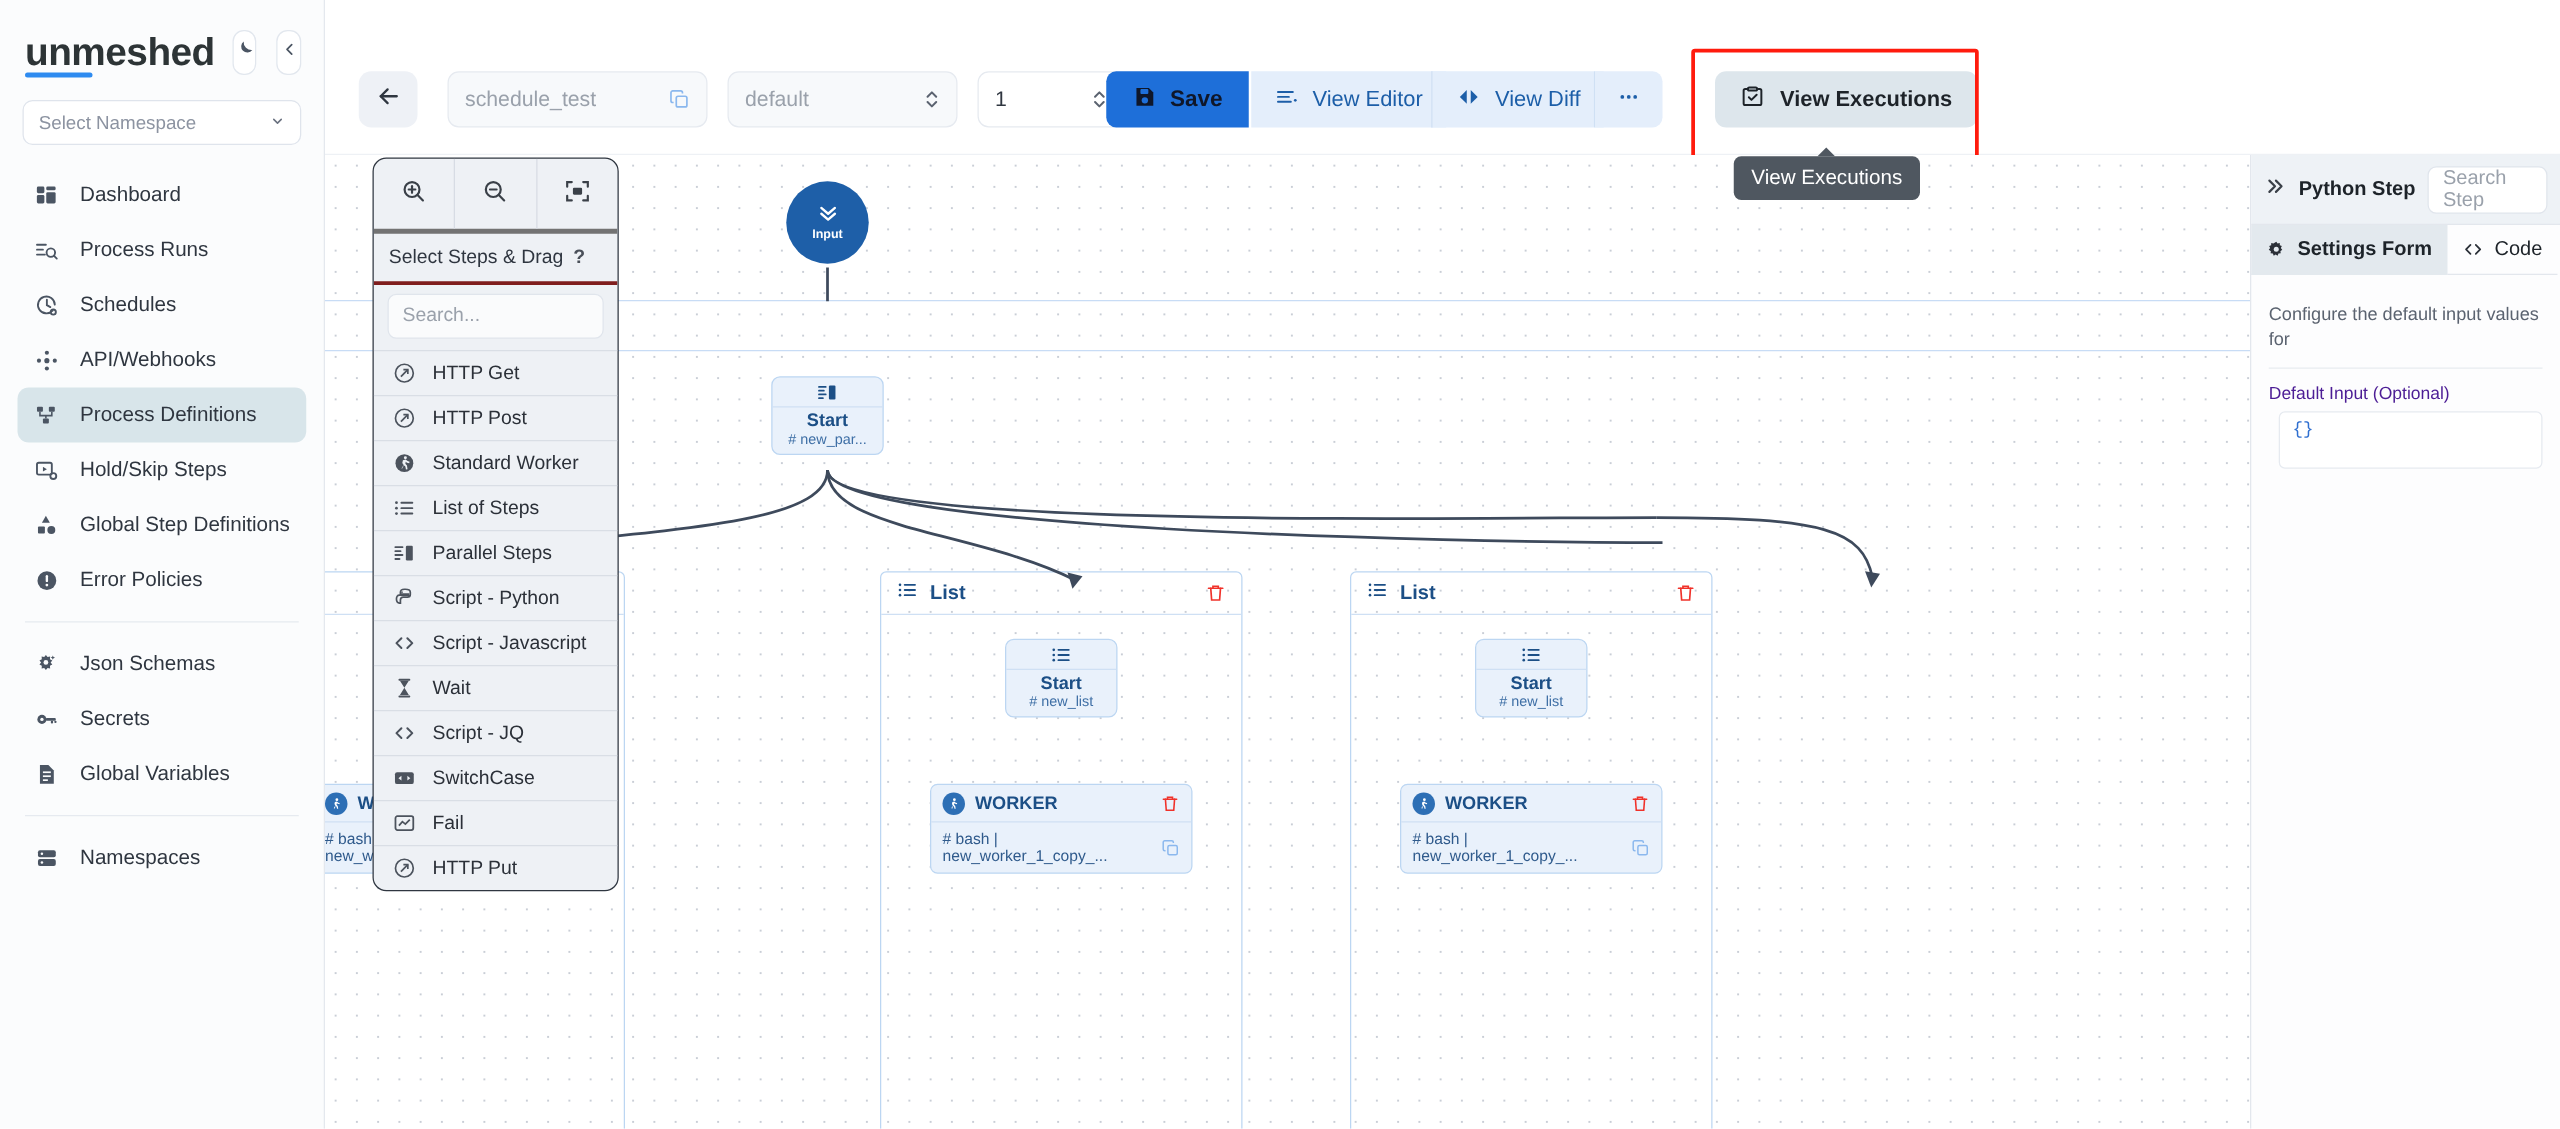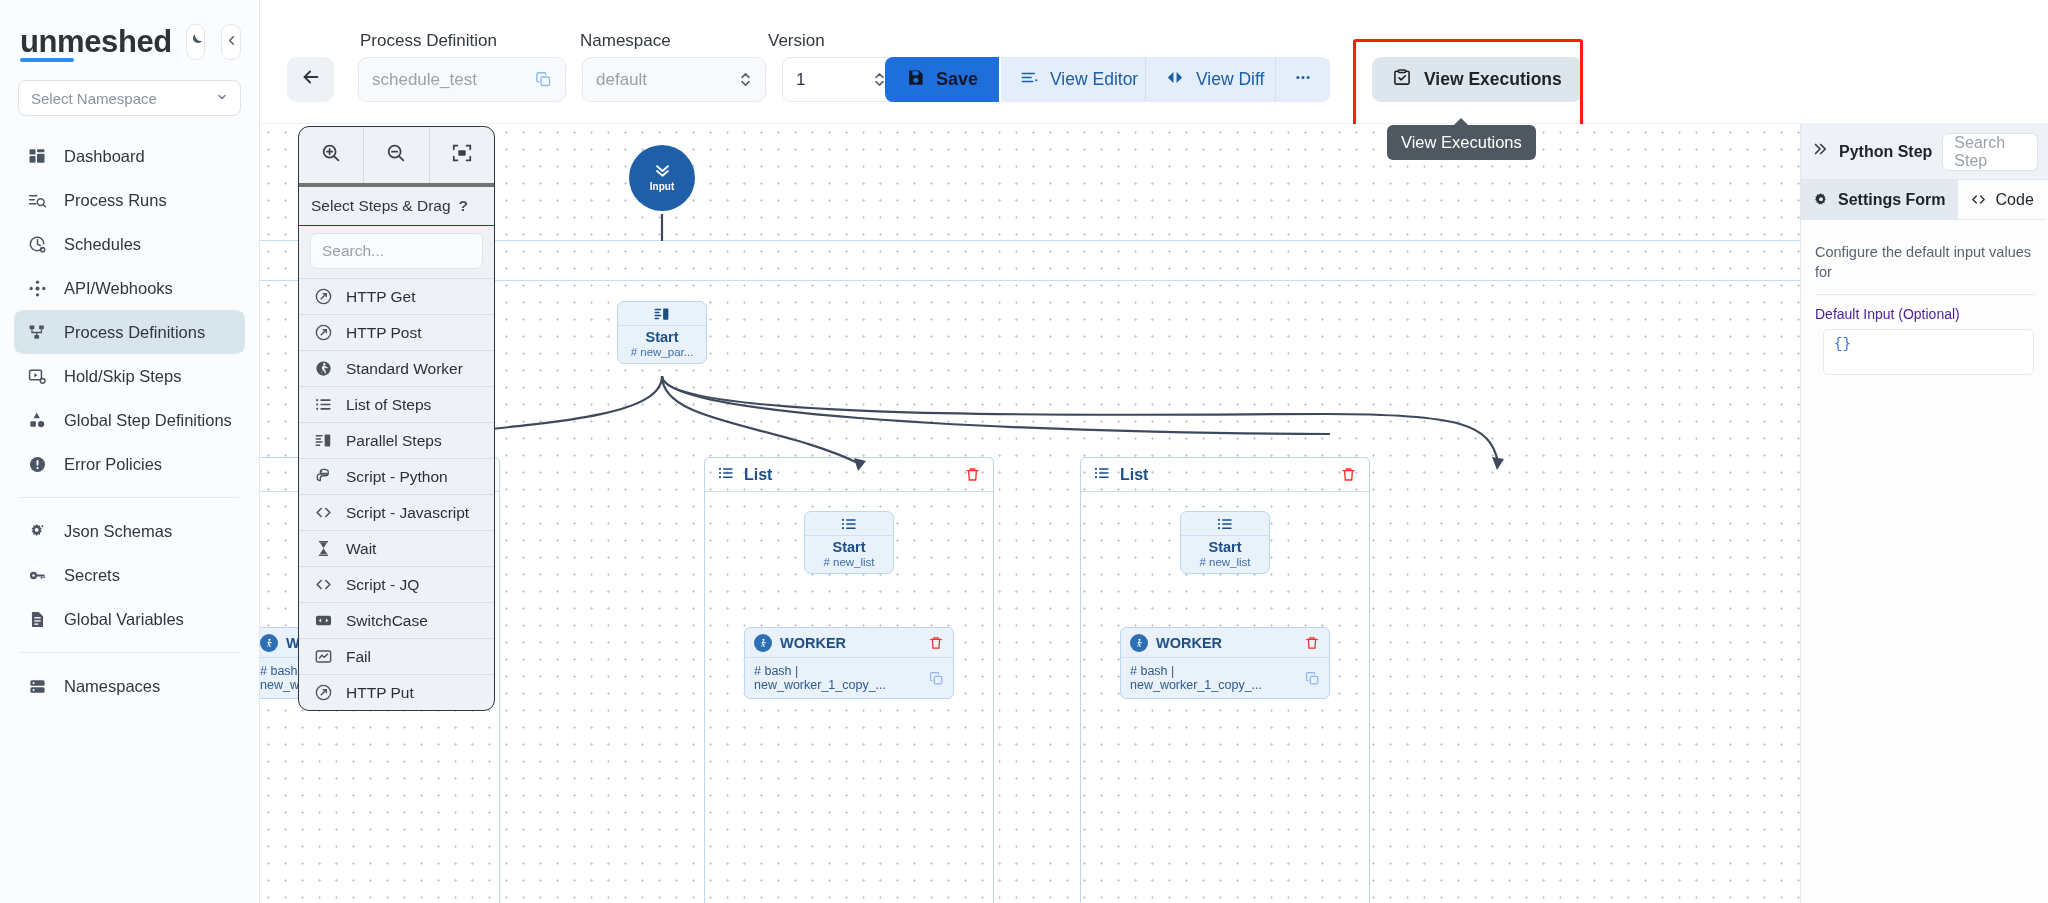--- a/index.html
+++ b/index.html
@@ -133,21 +133,21 @@
     overflow: hidden; z-index: 20;
   }
   .pal-zoom { display: flex; height: 56px; }
   .pz { flex: 1; display: flex; align-items: center; justify-content: center; color: #3a4048; cursor: pointer; }
   .pz + .pz { border-left: 1px solid #d7dce4; }
   .pal-head {
     height: 42px; display: flex; align-items: center; gap: 8px; padding: 0 12px;
     border-top: 4px solid #737373; font-size: 15.5px; color: #2f3640;
   }
   .pal-help { color: #4a5059; font-weight: 700; }
-  .pal-searchwrap { padding: 7px 11px 9px 11px; border-top: 1px solid #7f1d1d; }
+  .pal-searchwrap { padding: 7px 11px 9px 11px; border-top: 3px solid #7f1d1d; }
   .pal-search {
     height: 36px; background: #fafbfc; border: 1px solid #e0e5ec; border-radius: 7px;
     display: flex; align-items: center; padding: 0 11px; color: #9aa1ab; font-size: 15.5px;
   }
   .pal-item {
     height: 36px; display: flex; align-items: center; gap: 13px; padding: 0 14px;
     border-top: 1px solid #d9dee5; font-size: 15.5px; color: #2b3038; cursor: pointer;
   }
   .pal-ico { width: 20px; display: flex; align-items: center; justify-content: center; color: #4c535d; }
 
@@ -391,25 +391,20 @@
             </svg>
         </span>
         <span>Namespaces</span>
       </div>
     </nav>
   </aside>
 
   <section class="main">
 
     <div class="toolbar">
-      <div class="tb-labels">
-        <span class="tb-label" style="left:100px;">Process Definition</span>
-        <span class="tb-label" style="left:320px;">Namespace</span>
-        <span class="tb-label" style="left:508px;">Version</span>
-      </div>
 
       <div class="tb-row">
         <div class="back-btn">
           <span>
             <svg width="22" height="22" viewBox="0 0 24 24" fill="none" stroke="currentColor" stroke-width="2" stroke-linecap="round" stroke-linejoin="round">
                 <line x1="19" y1="12" x2="5" y2="12"></line>
                 <polyline points="11 18 5 12 11 6"></polyline>
               </svg>
           </span>
         </div>

